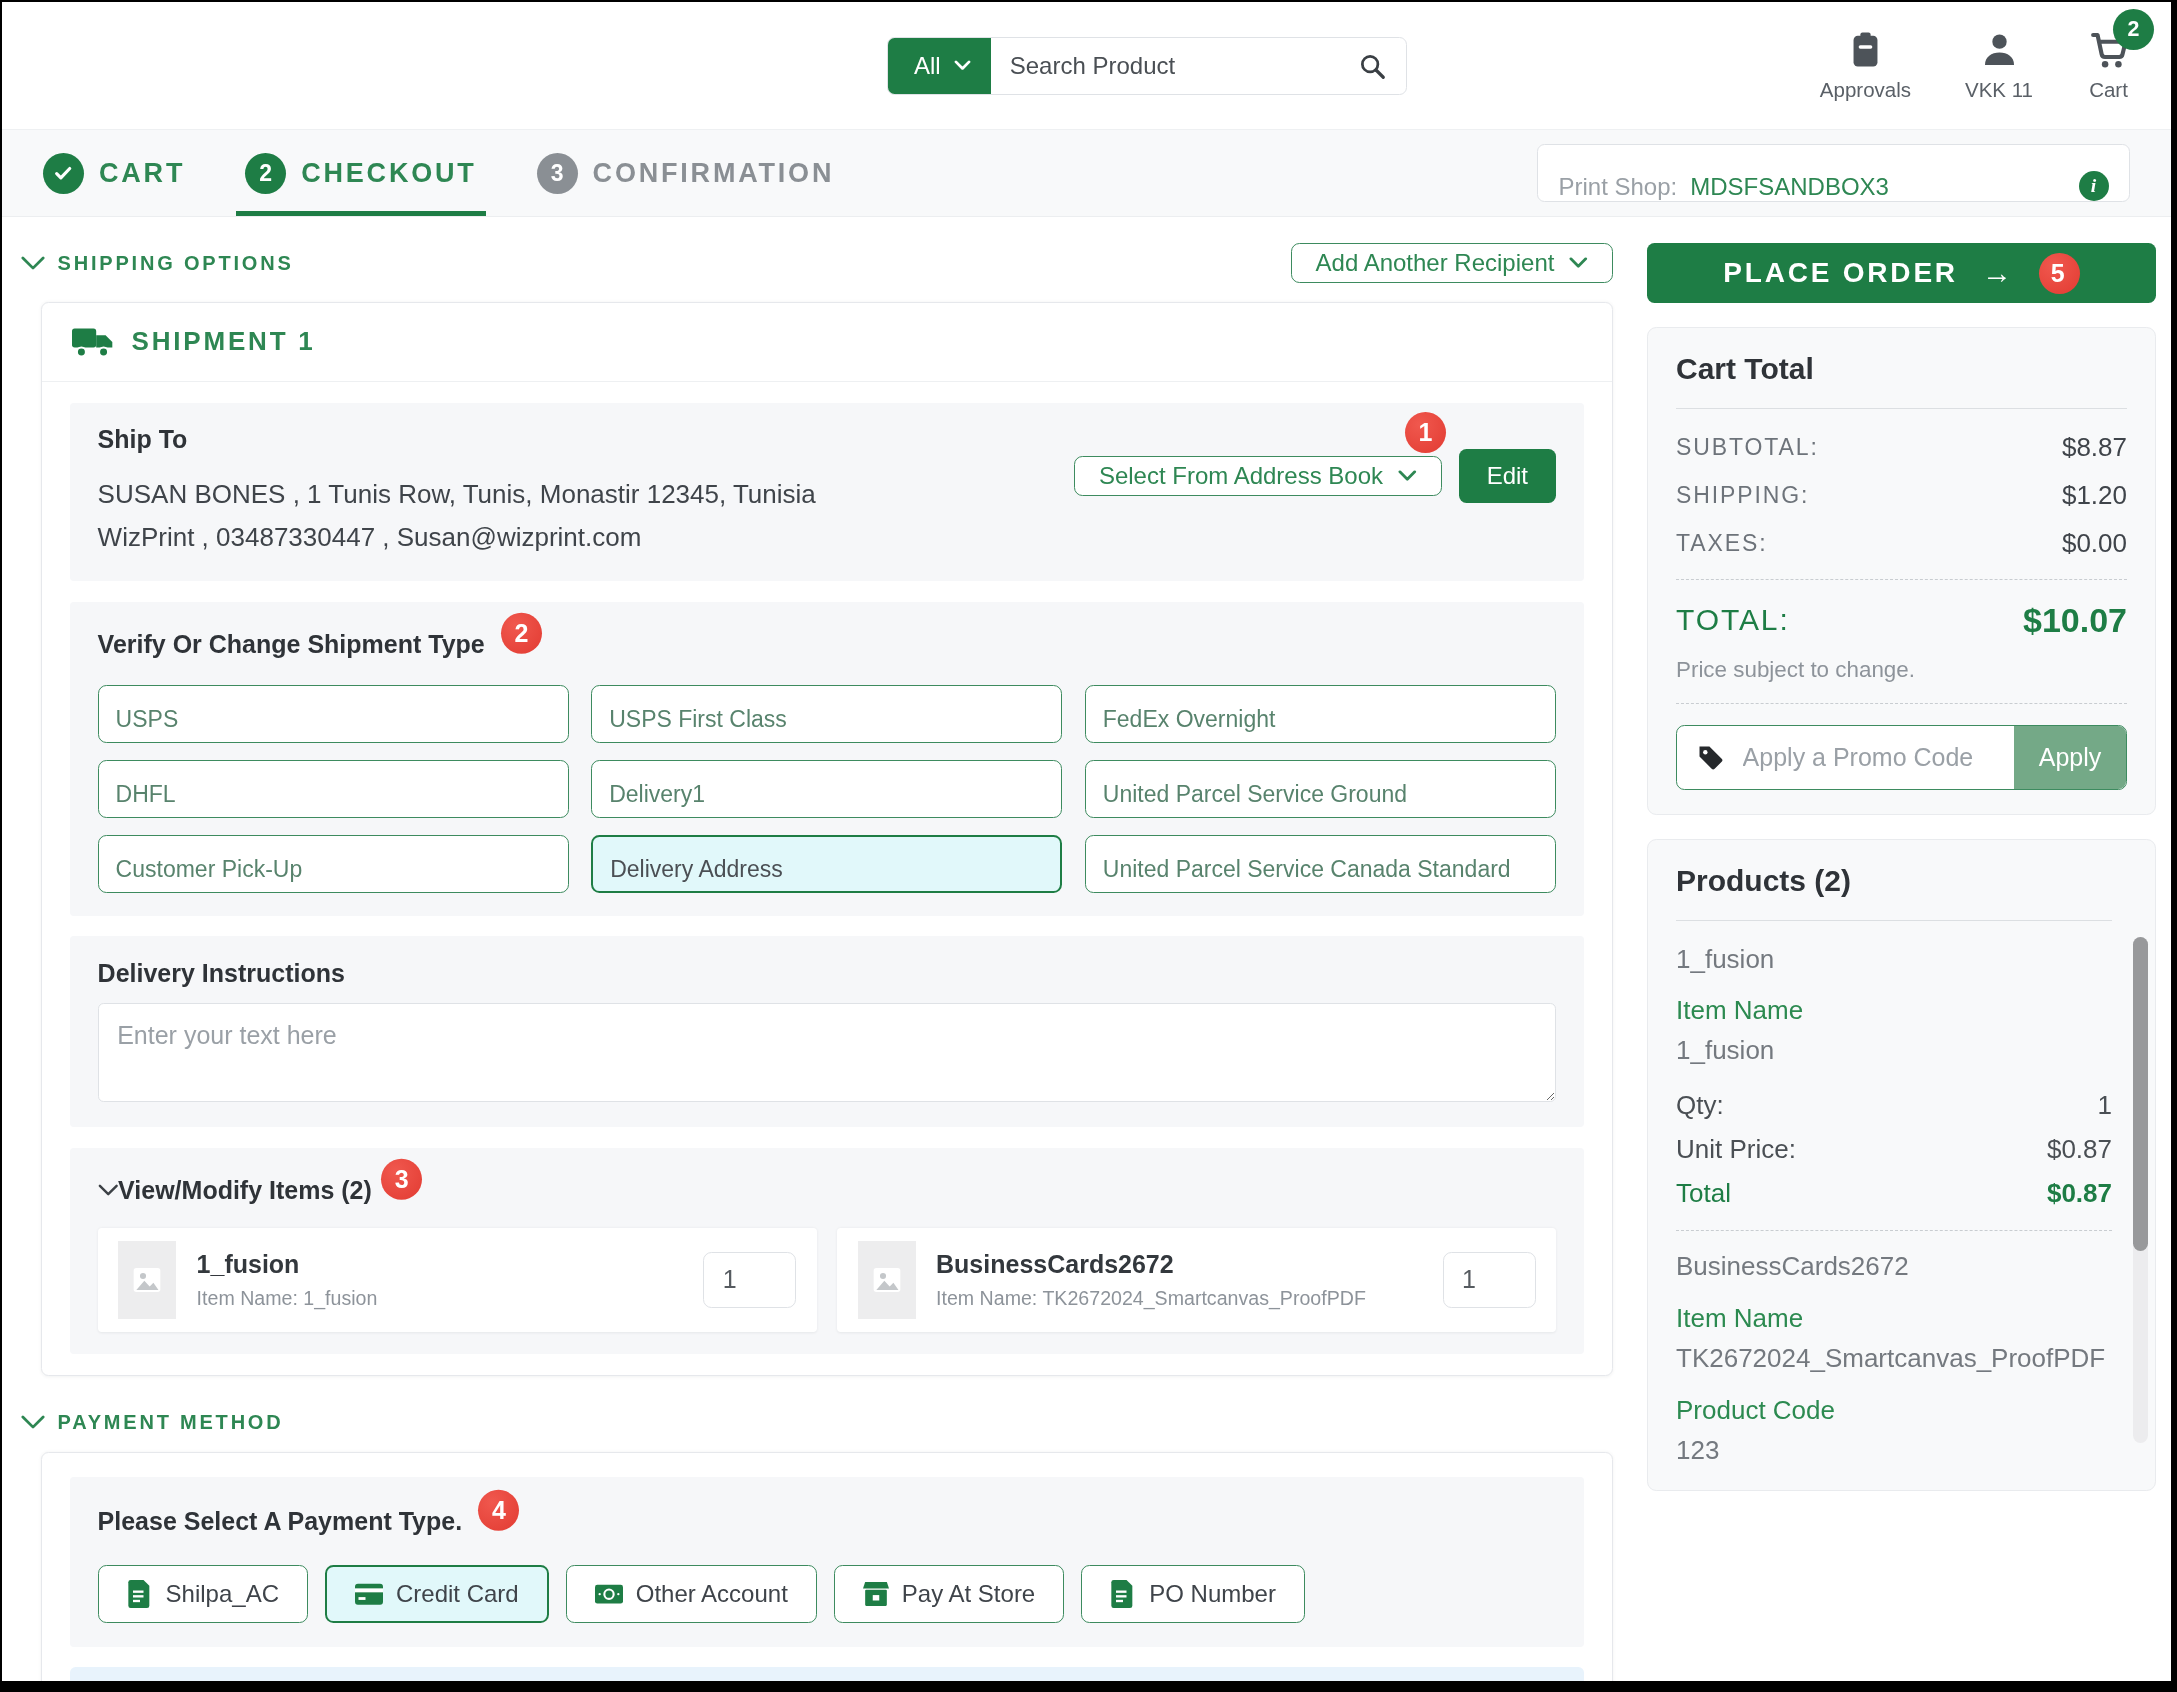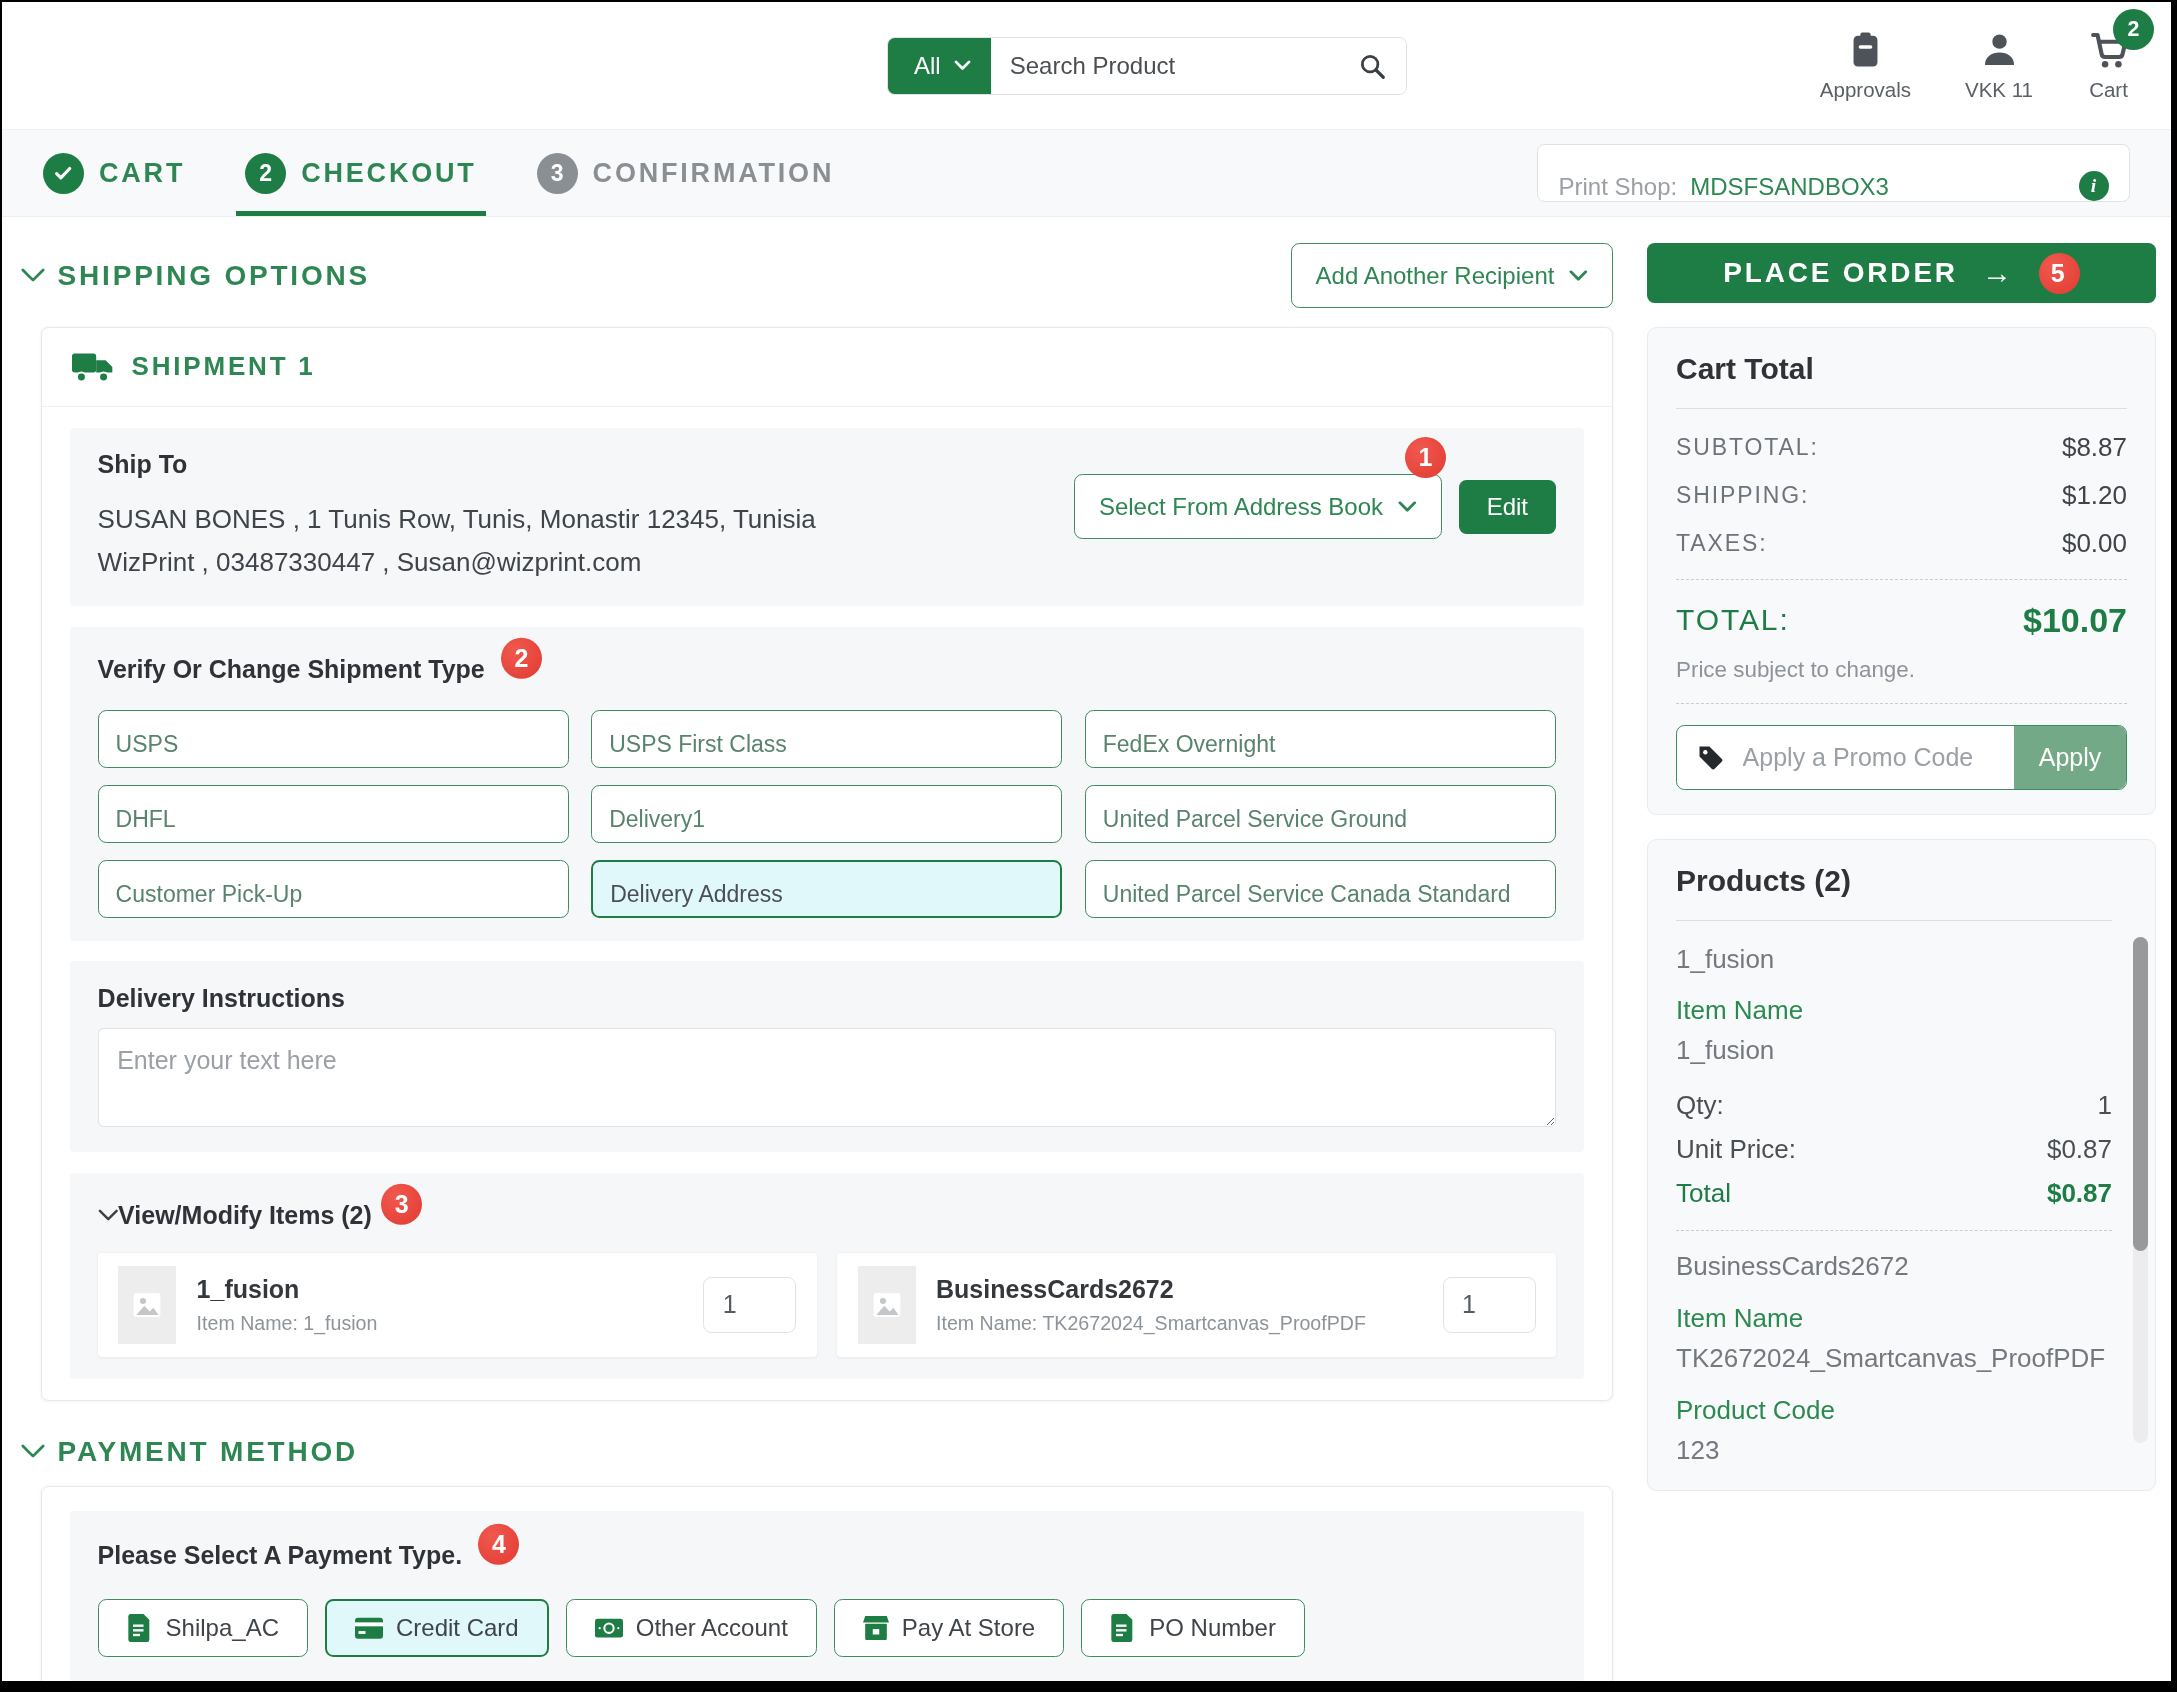--- a/index.html
+++ b/index.html
@@ -35,26 +35,26 @@
   .printshop{margin-left:auto;width:550px;height:56px;background:#fff;border:1.9px solid var(--border2);border-radius:7.5px;display:flex;align-items:flex-end;padding:0 20.5px;gap:13px;font-size:24px;}
   .printshop .ps-label{color:#9aa0a6;}
   .printshop .ps-value{color:var(--green-text);}
   .info-dot{margin-left:auto;width:30px;height:30px;border-radius:50%;background:var(--green);color:#fff;display:flex;align-items:center;justify-content:center;
     font-size:19.6px;font-weight:bold;font-family:"Liberation Serif",serif;font-style:italic;flex:0 0 auto;}
   
   .content{flex:1;display:flex;gap:34px;padding:0 15px 0 18.6px;align-items:flex-start;}
   .main{flex:1;min-width:0;display:flex;flex-direction:column;}
   .sidebar{width:509px;flex:0 0 auto;display:flex;flex-direction:column;}
   
-  .sec-head{display:flex;align-items:center;gap:13px;color:var(--green-text);font-size:28px;font-weight:600;letter-spacing:2.8px;}
+  .sec-head{display:flex;align-items:center;gap:13px;color:var(--green-text);font-size:20px;font-weight:600;letter-spacing:2.8px;}
   .row-between{display:flex;align-items:center;justify-content:space-between;}
   .mt-top{margin-top:26px;}
   
   .btn-outline{display:inline-flex;align-items:center;gap:15px;background:#fff;border:1.9px solid #3d8b5f;border-radius:8.4px;color:var(--green-text);
-    font-size:24px;padding:0 24px;height:65px;cursor:pointer;font-family:inherit;}
+    font-size:24px;padding:0 24px;height:40px;cursor:pointer;font-family:inherit;}
   .btn-solid{display:inline-flex;align-items:center;justify-content:center;background:var(--green);border:none;border-radius:7.5px;color:#fff;
     font-size:24px;padding:0 28px;height:54px;cursor:pointer;font-family:inherit;}
   
   .rbadge{width:41px;height:41px;border-radius:50%;background:radial-gradient(circle at 35% 30%,#f0584e,#e23b32);color:#fff;font-size:25px;font-weight:bold;
     display:inline-flex;align-items:center;justify-content:center;flex:0 0 auto;}
   .rbadge.raised{transform:translateY(-11.2px);margin-left:9.3px;}
   
   .card{background:#fff;border:0.9px solid var(--border);border-radius:7.5px;box-shadow:0 0.9px 3.7px rgba(20,30,40,.06);margin-left:20px;}
   .ship-card{margin-top:18.6px;}
   .ship-head{display:flex;align-items:center;gap:17px;padding:22.4px 30px;border-bottom:0.9px solid #eef0f2;color:var(--green-text);font-size:26px;letter-spacing:2.8px;font-weight:600;}

